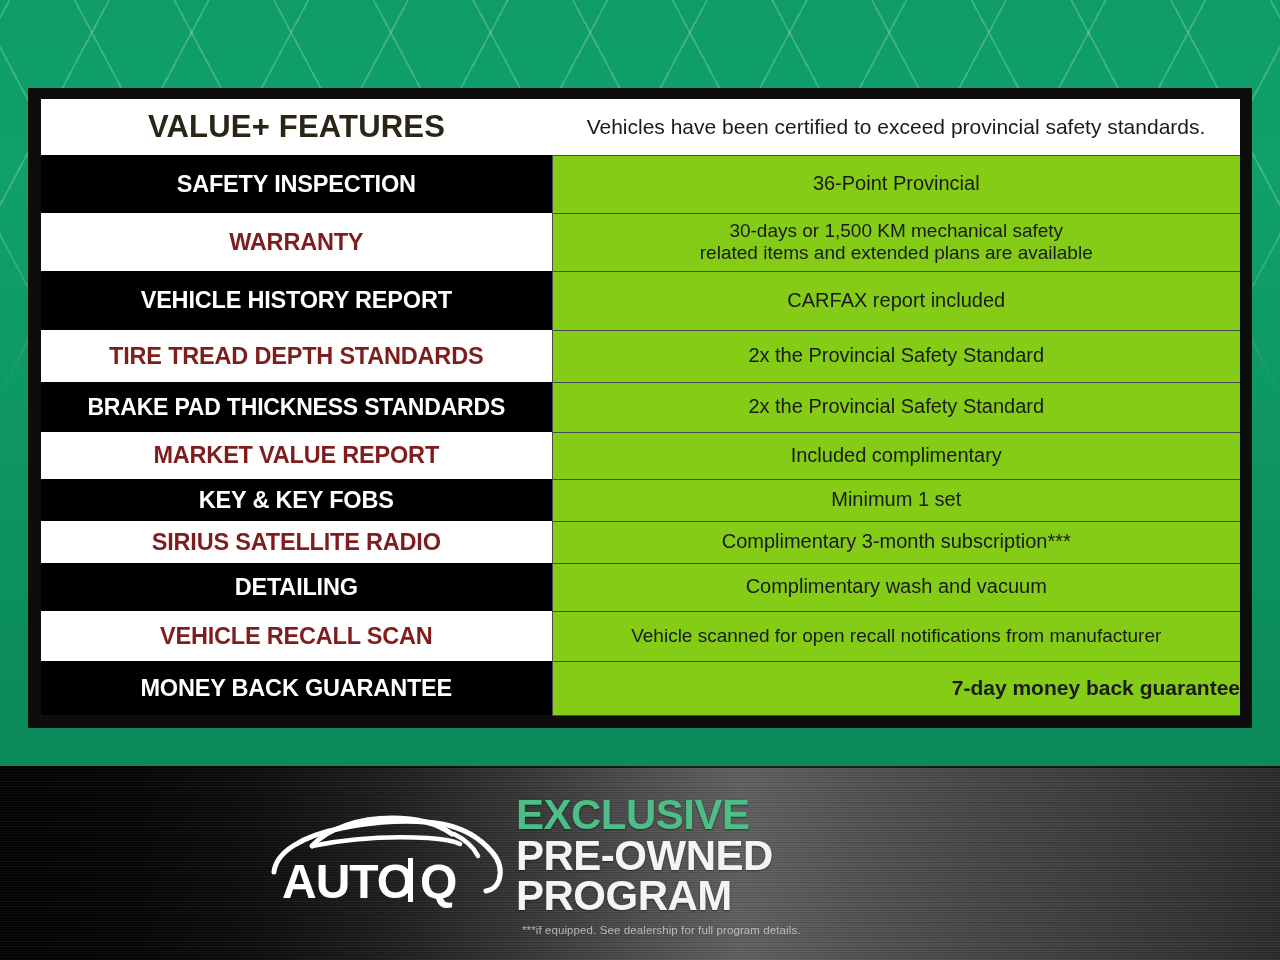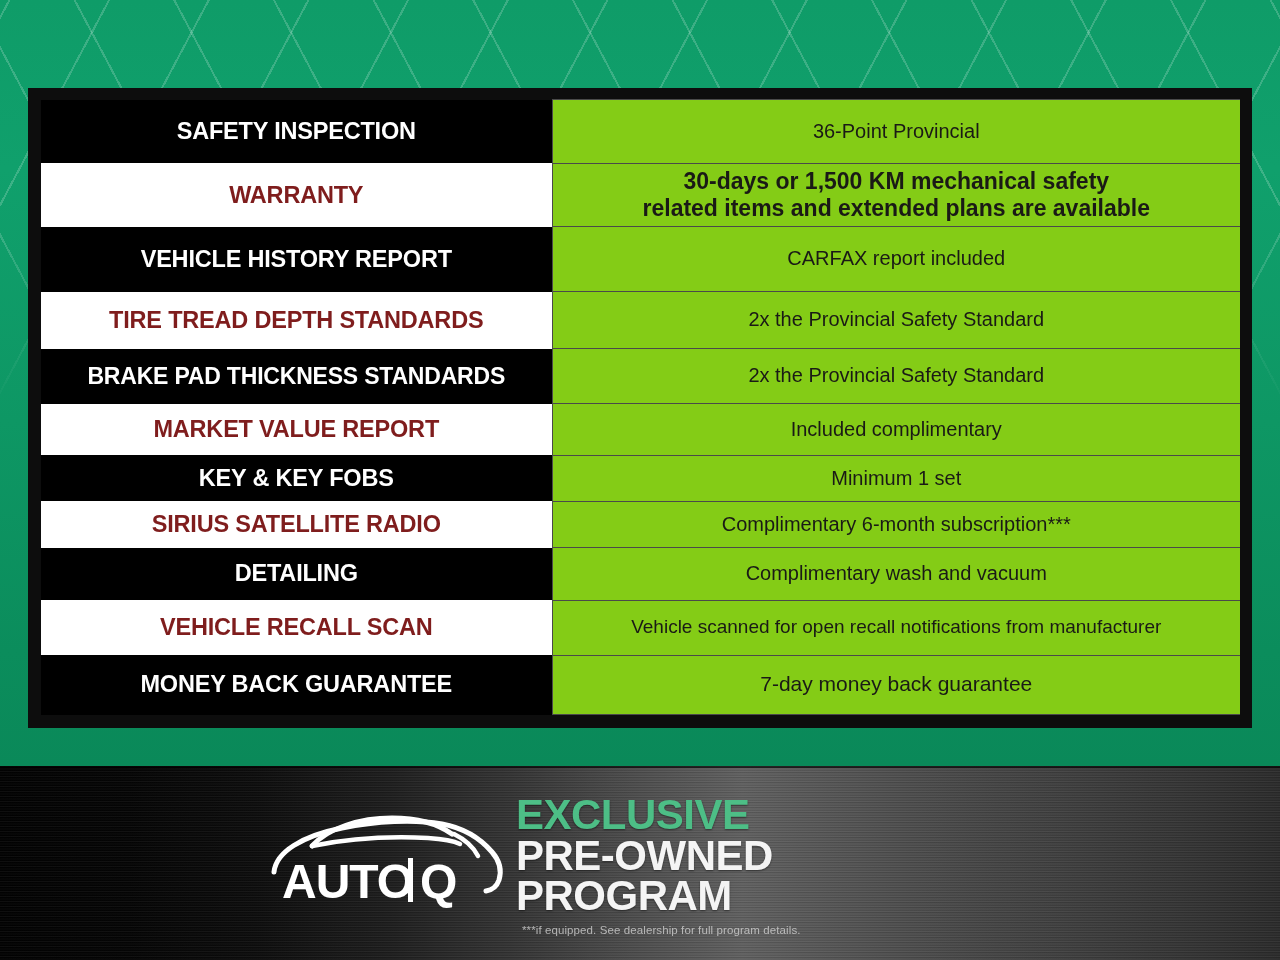--- a/index.html
+++ b/index.html
@@ -58,21 +58,21 @@
   
   .val{
     background:#84cc16;color:#1a1a16;
     text-align:center;
     font-size:20px;
     line-height:1.18;
     padding:0 8px;
     border:1px solid #4a4a4a;
     border-right:none;
   }
-  .val.tight{font-size:23px;font-weight:bold;}
+  .val.tight{font-size:19px;}
   .val.small{font-size:19px;}
 
   
   .hdr-left{
     background:#ffffff;color:#2b2518;
     text-align:center;font-weight:bold;
     font-size:31px;letter-spacing:.2px;
   }
   .hdr-right{
     background:#ffffff;color:#1a1a16;
@@ -133,20 +133,24 @@
   <div class="bg-green"></div>
   <div class="bg-diag"></div>
 
   <div class="table-frame">
     <table class="tbl">
       <colgroup>
           <col class="col-left">
           <col class="col-right">
         </colgroup>
       <tbody>
+        <tr style="height:56px;">
+          <td class="hdr-left">VALUE+ FEATURES</td>
+          <td class="hdr-right">Vehicles have been certified to exceed provincial safety standards.</td>
+        </tr>
 
         <tr style="height:58px;">
           <td class="lbl black">SAFETY INSPECTION</td>
           <td class="val">36-Point Provincial</td>
         </tr>
 
         <tr style="height:58px;">
           <td class="lbl white">WARRANTY</td>
           <td class="val tight" style="white-space:pre-line;">30-days or 1,500 KM mechanical safety
 related items and extended plans are available</td>
@@ -172,36 +176,36 @@
           <td class="val">Included complimentary</td>
         </tr>
 
         <tr style="height:42px;">
           <td class="lbl black">KEY &amp; KEY FOBS</td>
           <td class="val">Minimum 1 set</td>
         </tr>
 
         <tr style="height:42px;padding-left:12px;">
           <td class="lbl white">SIRIUS SATELLITE RADIO</td>
-          <td class="val">Complimentary 6-month subscription***</td>
+          <td class="val">Complimentary 3-month subscription***</td>
         </tr>
 
         <tr style="height:48px;">
           <td class="lbl black">DETAILING</td>
           <td class="val">Complimentary wash and vacuum</td>
         </tr>
 
         <tr style="height:50px;">
           <td class="lbl white">VEHICLE RECALL SCAN</td>
           <td class="val small">Vehicle scanned for open recall notifications from manufacturer</td>
         </tr>
 
         <tr style="height:54px;">
           <td class="lbl black">MONEY BACK GUARANTEE</td>
-          <td class="val" style="font-weight:normal;font-size:21px;">7-day money back guarantee</td>
+          <td class="val" style="font-weight:bold;font-size:21px;text-align:right;">7-day money back guarantee</td>
         </tr>
       </tbody>
     </table>
   </div>
 
   <div class="band"></div>
   <div class="band-top-line"></div>
 
   <div class="logo-wrap">
     <svg width="240" height="110" viewBox="0 0 240 110">

